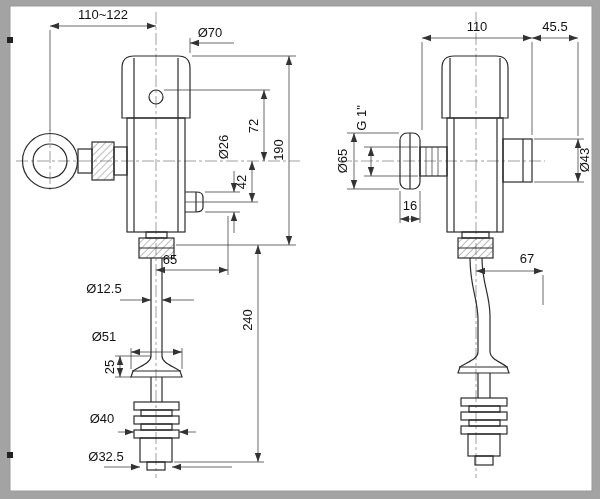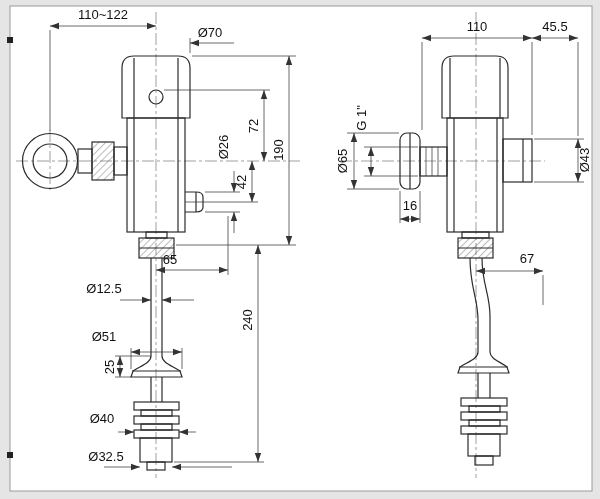--- a/index.html
+++ b/index.html
@@ -1,16 +1,16 @@
 <!DOCTYPE html>
 <html><head>
 <meta charset="utf-8">
 <style>
   html,body{margin:0;padding:0;background:#ffffff;}
-  .stage{width:600px;height:499px;position:relative;background:#e5e5e5;overflow:hidden;}
+  .stage{width:600px;height:499px;position:relative;background:#a3a3a3;overflow:hidden;}
   svg{display:block;}
   svg text{
     font-family:"Liberation Sans","DejaVu Sans",sans-serif;
     font-size:13px;
   }
 </style>
 </head>
 <body>
 
 <div class="stage">

